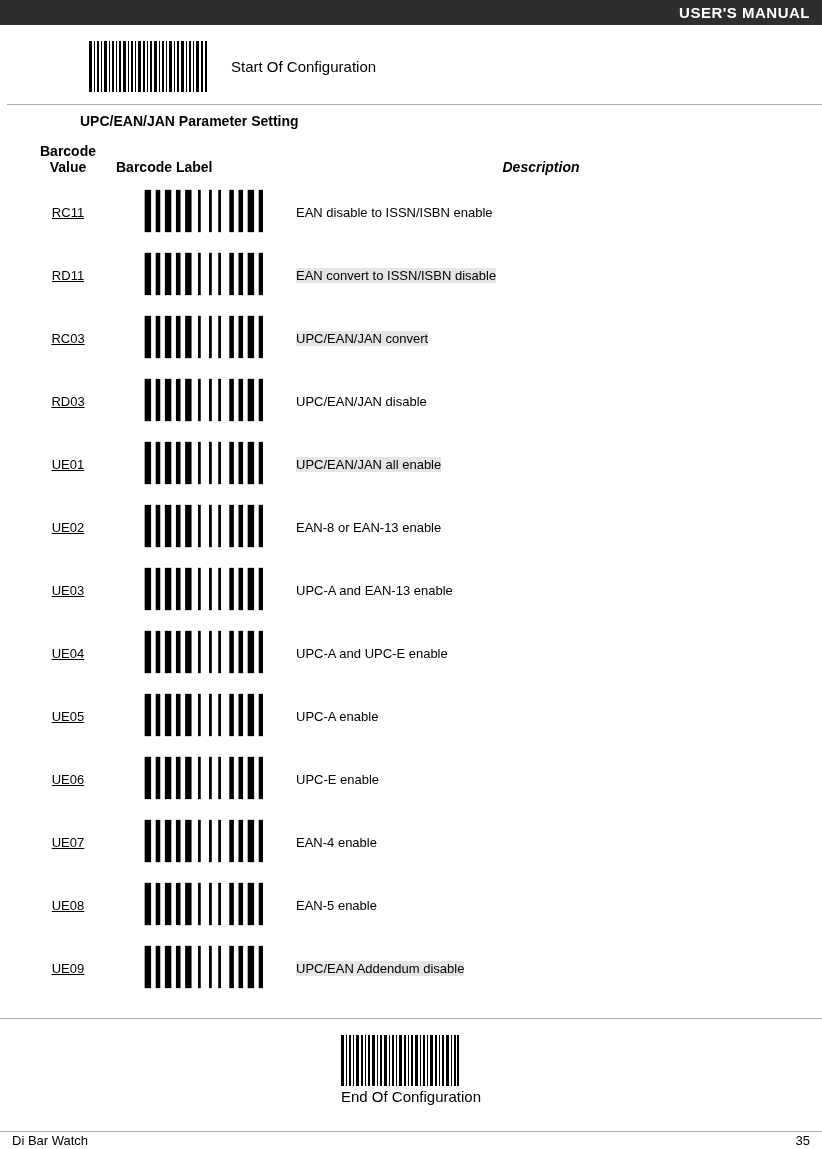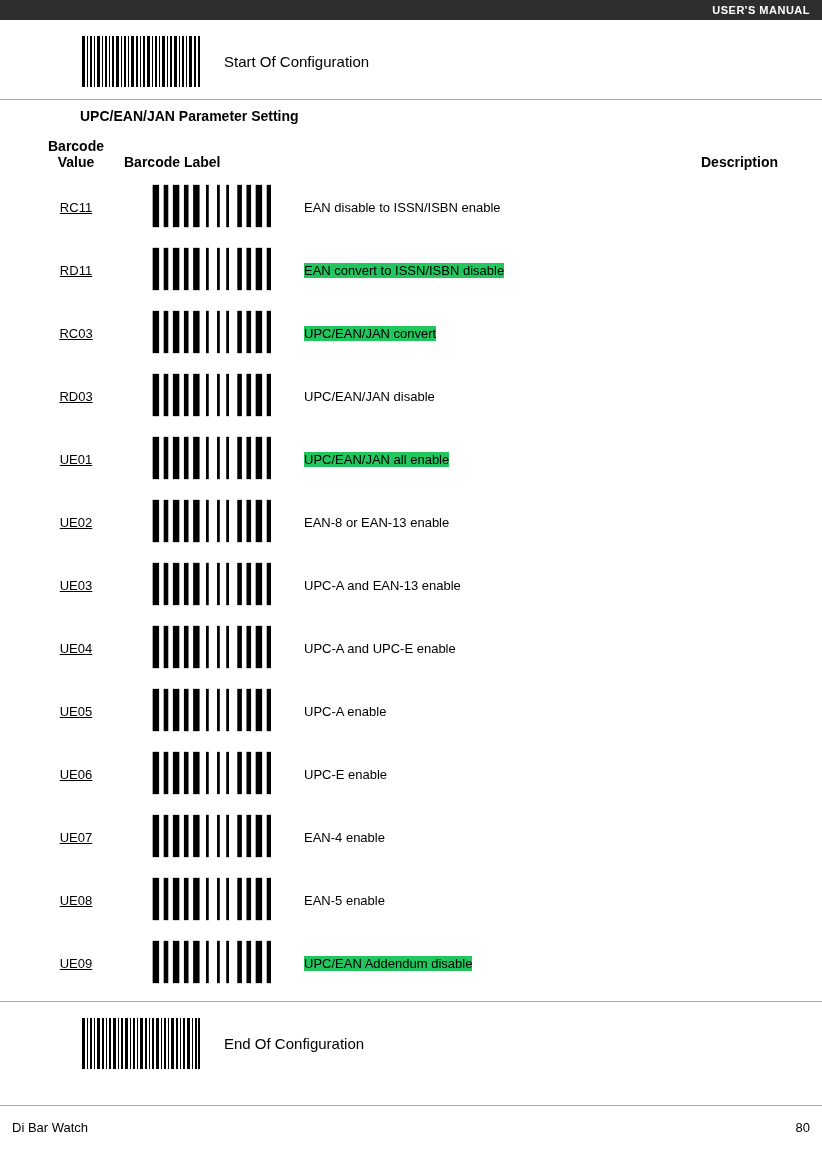--- a/index.html
+++ b/index.html
@@ -11,30 +11,31 @@
       width: 822px;
       min-height: 1149px;
       position: relative;
     }
 
     .header-bar {
       background: #2e2e2e;
       color: #fff;
       text-align: right;
       padding: 4px 12px;
-      font-size: 11px;
+      font-size: 15px;
       font-weight: bold;
       letter-spacing: 0.5px;
     }
 
     .start-config {
       display: flex;
       align-items: center;
       padding: 14px 104px 10px 80px;
       border-bottom: 1px solid #aaa;
+      margin-left: 7px;
     }
 
     .barcode-img {
       display: inline-block;
       width: 120px;
       height: 55px;
       margin-right: 24px;
       flex-shrink: 0;
     }
 
@@ -43,21 +44,21 @@
       height: 100%;
     }
 
     .section-title {
       font-size: 14px;
       font-weight: bold;
       padding: 8px 80px;
     }
 
     .table-container {
-      padding: 0 36px;
+      padding: 0 28px;
     }
 
     table {
       width: 100%;
       border-collapse: collapse;
     }
 
     thead tr th {
       font-weight: bold;
       font-size: 14px;
@@ -69,21 +70,22 @@
     th.col-value {
       text-align: center;
       width: 80px;
     }
 
     th.col-label {
       width: 180px;
     }
 
     th.col-desc {
-      text-align: right;
+      text-align: center;
+      font-style: italic;
     }
 
     tbody tr td {
       padding: 7px 8px;
       vertical-align: middle;
       font-size: 13px;
     }
 
     td.col-value {
       text-align: center;
@@ -95,41 +97,42 @@
     td.col-label {
       text-align: center;
       width: 180px;
     }
 
     td.col-desc {
       text-align: left;
     }
 
     .highlight {
-      background-color: #22c55e;
+      background-color: #e5e5e5;
       display: inline;
       text-align: right;
     }
 
     .end-config {
       display: flex;
       align-items: center;
       padding: 14px 80px 10px 80px;
       border-top: 1px solid #aaa;
-      margin-top: 6px;
+      margin-top: 18px;
+      flex-direction: column;
     }
 
     .footer-bar {
       position: absolute;
       bottom: 0;
       left: 0;
       right: 0;
       display: flex;
       justify-content: space-between;
-      padding: 14px 12px;
+      padding: 1px 12px;
       border-top: 1px solid #aaa;
       font-size: 13px;
     }
 
     .config-label {
       font-size: 15px;
       font-weight: normal;
     }
   </style>
 </head>
@@ -515,14 +518,14 @@
       <rect x="112" y="2" width="1" height="51" fill="#000"></rect>
       <rect x="115" y="2" width="2" height="51" fill="#000"></rect>
       <rect x="118" y="2" width="2" height="51" fill="#000"></rect>
     </svg>
   </div>
   <span class="config-label">End Of Configuration</span>
 </div>
 
 <div class="footer-bar">
   <span>Di Bar Watch</span>
-  <span>80</span>
+  <span>35</span>
 </div>
 
 </body></html>

